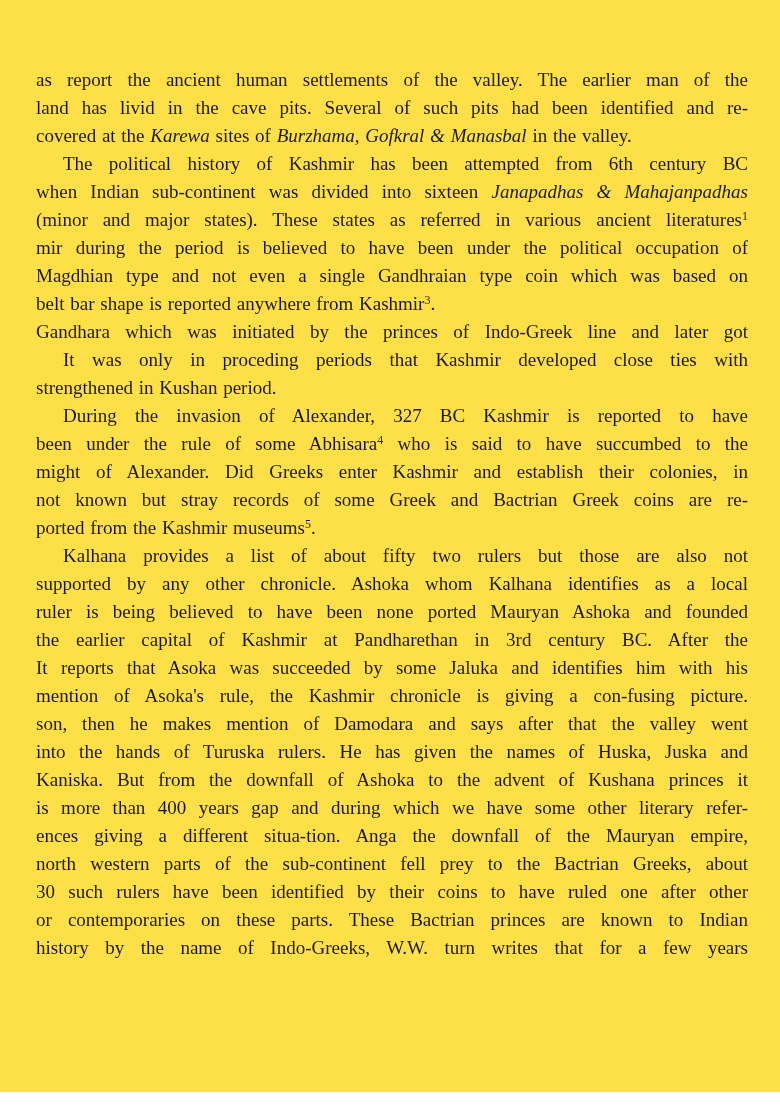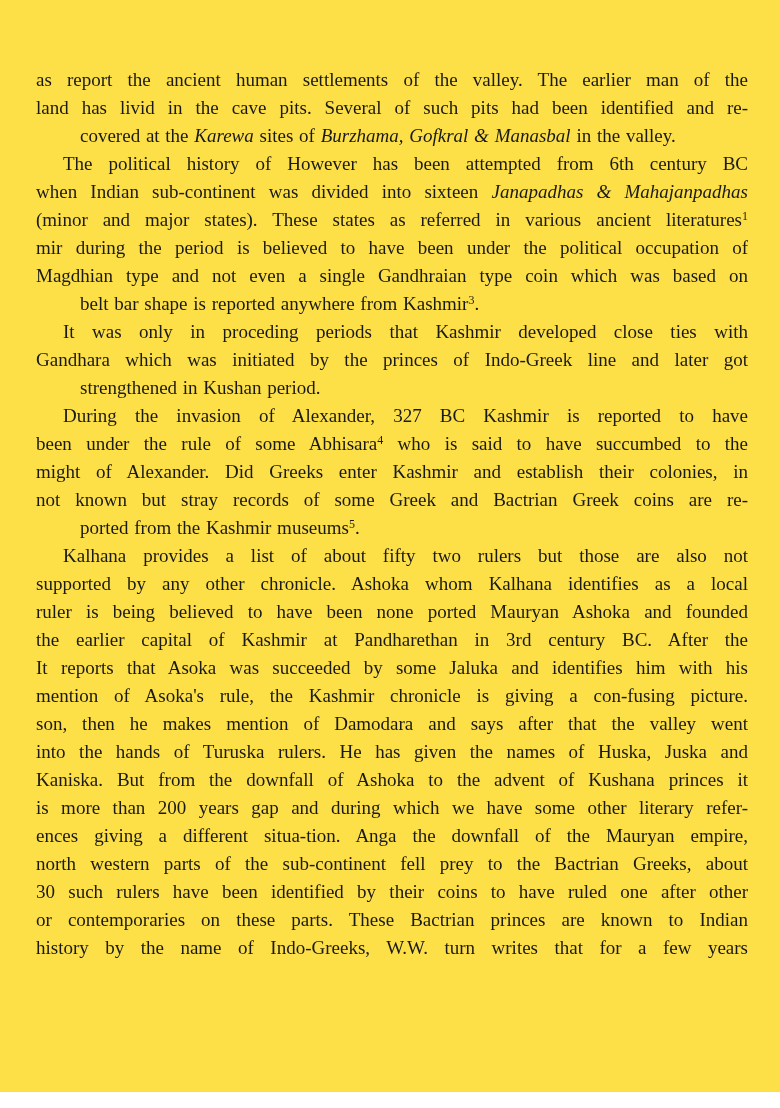--- a/index.html
+++ b/index.html
@@ -30,21 +30,20 @@
     line-height: 28px;
     height: 28px;
     overflow: hidden;
     text-align: justify;
     text-align-last: justify;
     word-spacing: 1px;
   }
   .line.no-just {
     text-align: center;
     text-align-last: left;
-    margin-left: 44px;
   }
   .line.indent {
     text-indent: 27px;
   }
   .it {
     font-style: italic;
   }
   .sup {
     font-size: 12px;
     vertical-align: 6px;
@@ -55,50 +54,50 @@
 <body>
 
 <div class="page">
   <div class="text-block">
       <div class="paragraph">
         <div class="line"><span>as report the ancient human settlements of the valley. The earlier man of the</span></div>
         <div class="line"><span>land has livid in the cave pits. Several of such pits had been identified and re-</span></div>
         <div class="line no-just"><span>covered at the </span><span class="it">Karewa</span><span> sites of </span><span class="it">Burzhama, Gofkral &amp; Manasbal</span><span> in the valley.</span></div>
       </div>
       <div class="paragraph">
-        <div class="line indent"><span>The political history of However has been attempted from 6th century BC</span></div>
+        <div class="line indent"><span>The political history of Kashmir has been attempted from 6th century BC</span></div>
         <div class="line"><span>when Indian sub-continent was divided into sixteen </span><span class="it">Janapadhas &amp; Mahajanpadhas</span></div>
         <div class="line"><span>(minor and major states). These states as referred in various ancient literatures</span><span class="sup">1</span></div>
         <div class="line"><span>mir during the period is believed to have been under the political occupation of</span></div>
         <div class="line"><span>Magdhian type and not even a single Gandhraian type coin which was based on</span></div>
         <div class="line no-just"><span>belt bar shape is reported anywhere from Kashmir</span><span class="sup">3</span><span>.</span></div>
       </div>
       <div class="paragraph">
+        <div class="line"><span>Gandhara which was initiated by the princes of Indo-Greek line and later got</span></div>
         <div class="line indent"><span>It was only in proceding periods that Kashmir developed close ties with</span></div>
-        <div class="line"><span>Gandhara which was initiated by the princes of Indo-Greek line and later got</span></div>
         <div class="line no-just"><span>strengthened in Kushan period.</span></div>
       </div>
       <div class="paragraph">
         <div class="line indent"><span>During the invasion of Alexander, 327 BC Kashmir is reported to have</span></div>
         <div class="line"><span>been under the rule of some Abhisara</span><span class="sup">4</span><span> who is said to have succumbed to the</span></div>
         <div class="line"><span>might of Alexander. Did Greeks enter Kashmir and establish their colonies, in</span></div>
         <div class="line"><span>not known but stray records of some Greek and Bactrian Greek coins are re-</span></div>
         <div class="line no-just"><span>ported from the Kashmir museums</span><span class="sup">5</span><span>.</span></div>
       </div>
       <div class="paragraph">
         <div class="line indent"><span>Kalhana provides a list of about fifty two rulers but those are also not</span></div>
         <div class="line"><span>supported by any other chronicle. Ashoka whom Kalhana identifies as a local</span></div>
         <div class="line"><span>ruler is being believed to have been none ported Mauryan Ashoka and founded</span></div>
         <div class="line"><span>the earlier capital of Kashmir at Pandharethan in 3rd century BC. After the</span></div>
         <div class="line"><span>It reports that Asoka was succeeded by some Jaluka and identifies him with his</span></div>
         <div class="line"><span>mention of Asoka's rule, the Kashmir chronicle is giving a con-fusing picture.</span></div>
         <div class="line"><span>son, then he makes mention of Damodara and says after that the valley went</span></div>
         <div class="line"><span>into the hands of Turuska rulers. He has given the names of Huska, Juska and</span></div>
         <div class="line"><span>Kaniska. But from the downfall of Ashoka to the advent of Kushana princes it</span></div>
-        <div class="line"><span>is more than 200 years gap and during which we have some other literary refer-</span></div>
+        <div class="line"><span>is more than 400 years gap and during which we have some other literary refer-</span></div>
         <div class="line"><span>ences giving a different situa-tion. Anga the downfall of the Mauryan empire,</span></div>
         <div class="line"><span>north western parts of the sub-continent fell prey to the Bactrian Greeks, about</span></div>
         <div class="line"><span>30 such rulers have been identified by their coins to have ruled one after other</span></div>
         <div class="line"><span>or contemporaries on these parts. These Bactrian princes are known to Indian</span></div>
         <div class="line"><span>history by the name of Indo-Greeks, W.W. turn writes that for a few years</span></div>
       </div>
     </div>
 </div>
 
 </body></html>

